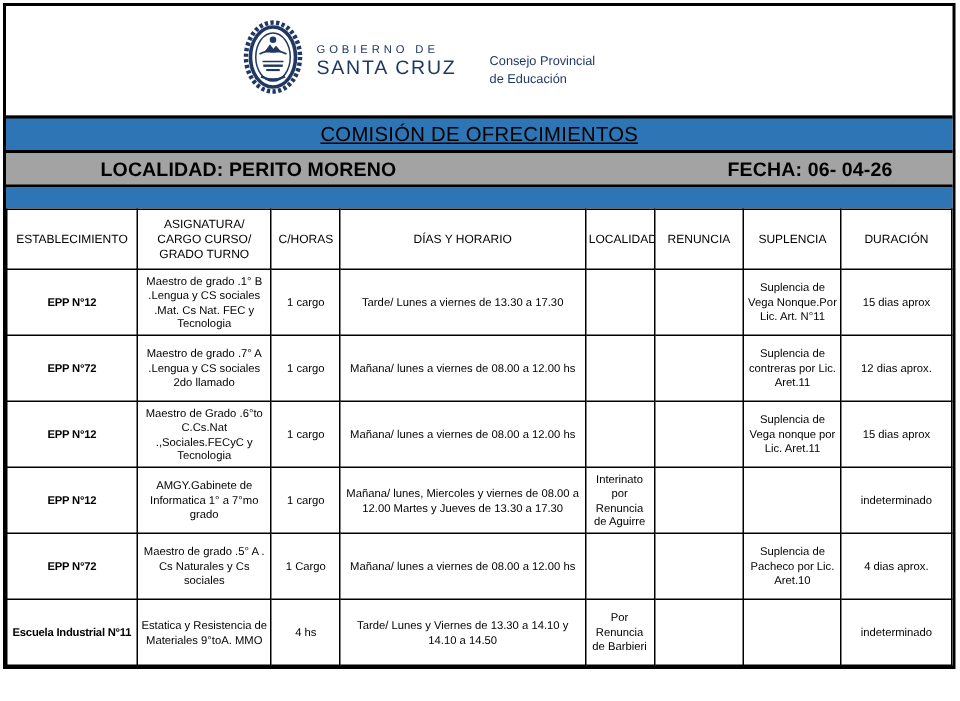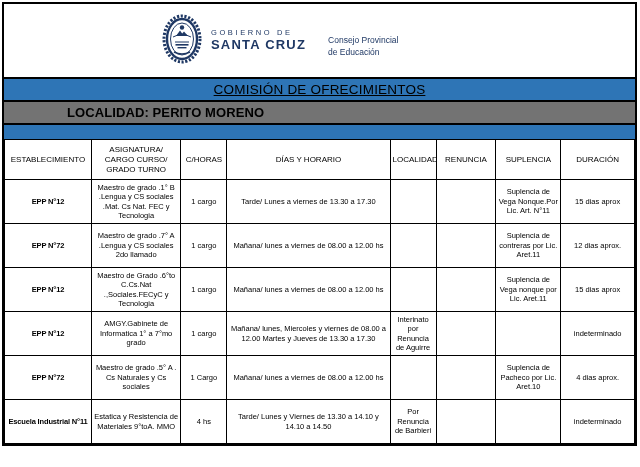--- a/index.html
+++ b/index.html
@@ -12,33 +12,33 @@
     position:absolute;left:2px;top:2px;width:631px;
     border:2px solid #000;background:#fff;box-sizing:content-box;
   }
   
   .brand-band{
     height:73px;display:flex;align-items:center;padding-left:158px;box-sizing:border-box;
   }
   .crest{flex:0 0 auto;margin-right:9px;}
   .gov-block{line-height:1.05;margin-right:22px;}
   .gov-line1{font-size:7.5px;letter-spacing:2.6px;font-weight:500;}
-  .gov-line2{font-size:13px;font-weight:bold;letter-spacing:1.2px;margin-top:1px;}
+  .gov-line2{font-size:13px;font-weight:normal;letter-spacing:1.2px;margin-top:1px;}
   .council-block{font-size:8.5px;line-height:1.3;font-weight:500;margin-top:12px;}
   
   .title-band{
     height:21px;border-top:2px solid #000;border-bottom:2px solid #000;
     display:flex;align-items:center;justify-content:center;
   }
   .title-band span{
     font-size:13.5px;font-weight:normal;text-decoration:underline;letter-spacing:.2px;
   }
   
   .locality-band{
-    height:23px;border-bottom:2px solid #000;background:#737373;
+    height:23px;border-bottom:2px solid #000;background:#a3a3a3;
     display:flex;align-items:center;justify-content:space-between;
     padding:0 40px 0 63px;box-sizing:border-box;
   }
   .locality-band span{font-size:13px;font-weight:bold;letter-spacing:.1px;}
   .blue-strip{height:14px;}
   
   table{
     width:100%;border-collapse:collapse;table-layout:fixed;background:#fff;
   }
   th,td{
@@ -86,20 +86,21 @@
       <div>de Educación</div>
     </span>
   </div>
 
   <div class="title-band" style="background:#2E75B6">
     <span>COMISIÓN DE OFRECIMIENTOS</span>
   </div>
 
   <div class="locality-band">
     <span>LOCALIDAD: PERITO MORENO</span>
+    <span>FECHA: 06- 04-26</span>
   </div>
 
   <div class="blue-strip" style="background:#2E75B6"></div>
 
   <table>
     <colgroup>
       <col class="c-est">
         <col class="c-asig">
         <col class="c-horas">
         <col class="c-dias">

